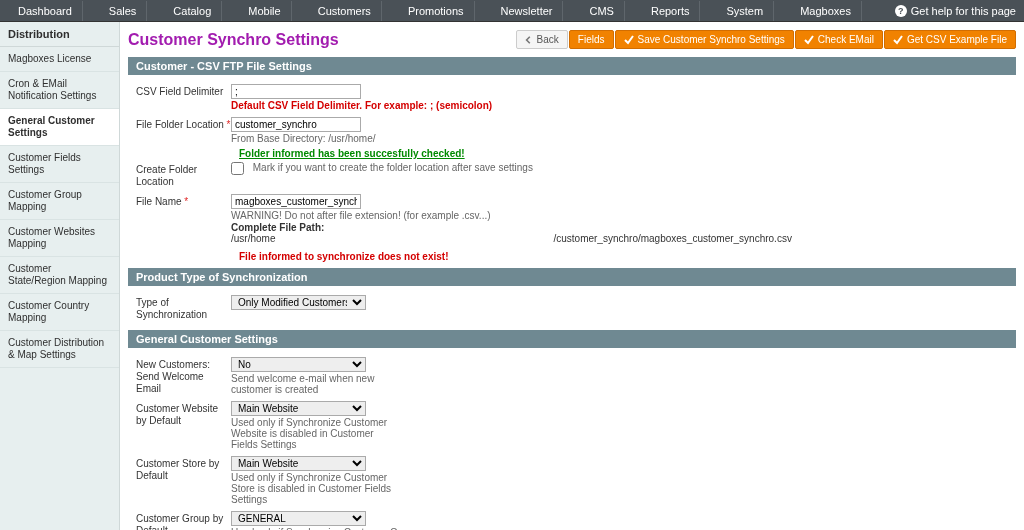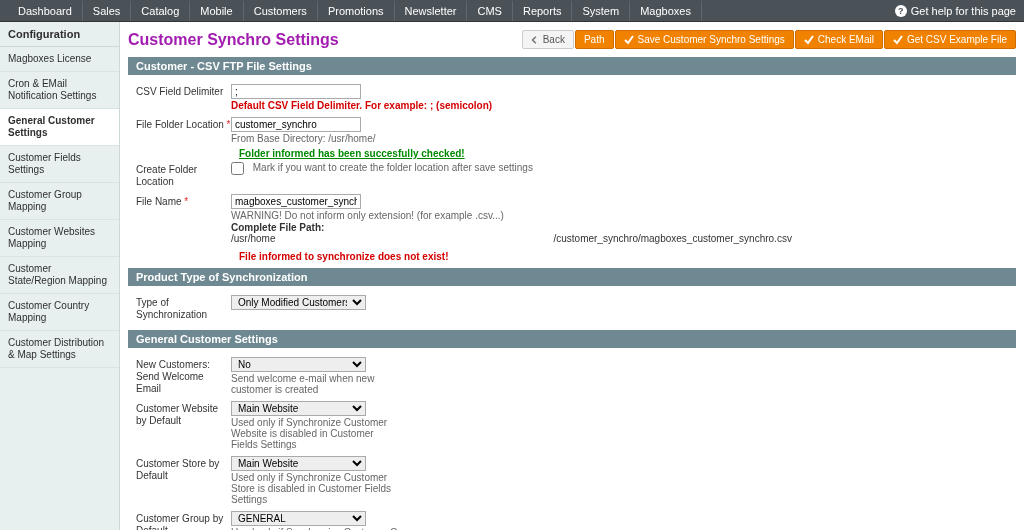--- a/index.html
+++ b/index.html
@@ -1,19 +1,19 @@
 <!DOCTYPE html>
 <html><head>
 <meta charset="utf-8">
 <style>
   * { box-sizing: border-box; margin: 0; padding: 0; }
   body { font-family: Arial, Helvetica, sans-serif; font-size: 11px; color: #2f2f2f; background: #fff; width: 1024px; }
   
   .topnav { background: #4a5157; color: #fff; height: 22px; display: flex; align-items: center; padding: 0 8px; border-bottom: 1px solid #333; }
-  .topnav .menu { display: flex; gap: 0; text-align: center; }
+  .topnav .menu { display: flex; gap: 16px; text-align: center; }
   .topnav .menu-item { padding: 4px 10px; font-size: 11px; cursor: pointer; border-right: 1px solid #5f666c; }
   .topnav .spacer { flex: 1; }
   .topnav .help { display: flex; align-items: center; gap: 4px; font-size: 11px; cursor: pointer; }
   .topnav .help-icon { width: 12px; height: 12px; background: #fff; border-radius: 50%; display: inline-flex; align-items: center; justify-content: center; color: #4a5157; font-weight: bold; font-size: 9px; }
   
   .page { display: flex; }
   .sidebar { width: 120px; background: #e7efef; border-right: 1px solid #cfd8d8; }
   .sidebar h3 { font-size: 11px; font-weight: bold; padding: 6px 8px; background: #e7efef; border-bottom: 1px solid #cfd8d8; }
   .sidebar .sb-item { padding: 6px 8px; font-size: 10px; color: #2f2f2f; border-bottom: 1px solid #d9e3e3; cursor: pointer; line-height: 1.2; }
   .sidebar .sb-item.active { font-weight: bold; background: #fff; }
@@ -64,21 +64,21 @@
   </div>
   <div class="spacer"></div>
   <div class="help">
     <span class="help-icon">?</span>
     <span>Get help for this page</span>
   </div>
 </div>
 
 <div class="page">
   <div class="sidebar">
-    <h3>Configuration</h3>
+    <h3>Distribution</h3>
     <div class="sb-item">Magboxes License</div>
     <div class="sb-item">Cron &amp; EMail Notification Settings</div>
     <div class="sb-item active">General Customer Settings</div>
     <div class="sb-item">Customer Fields Settings</div>
     <div class="sb-item">Customer Group Mapping</div>
     <div class="sb-item">Customer Websites Mapping</div>
     <div class="sb-item">Customer State/Region Mapping</div>
     <div class="sb-item">Customer Country Mapping</div>
     <div class="sb-item">Customer Distribution &amp; Map Settings</div>
   </div>
@@ -86,21 +86,21 @@
   <div class="main">
     <div class="main-header">
       <span class="title">Customer Synchro Settings</span>
       <div class="spacer"></div>
       <span class="btn btn-grey">
         <svg viewBox="0 0 10 10" width="8" height="8">
             <path d="M6 1 2 5l4 4" fill="none" stroke="#777" stroke-width="2"></path>
           </svg>
         <span>Back</span>
       </span>
-      <span class="btn btn-orange">Path</span>
+      <span class="btn btn-orange">Fields</span>
       <span class="btn btn-orange">
         <svg viewBox="0 0 10 10">
             <path d="M1 5l3 3 5-7" fill="none" stroke="#fff" stroke-width="2"></path>
           </svg>
         <span>Save Customer Synchro Settings</span>
       </span>
       <span class="btn btn-orange">
         <svg viewBox="0 0 10 10">
             <path d="M1 5l3 3 5-7" fill="none" stroke="#fff" stroke-width="2"></path>
           </svg>
@@ -135,21 +135,21 @@
         <div class="label">Create Folder Location</div>
         <div class="field">
           <input type="checkbox" style="">
           <span class="note" style="display:inline">Mark if you want to create the folder location after save settings</span>
         </div>
       </div>
       <div class="row">
         <div class="label"><span>File Name</span> <span class="req">*</span></div>
         <div class="field">
           <input type="text" value="magboxes_customer_synchro" style="">
-          <div class="note">WARNING! Do not inform only extension! (for example .csv...)</div>
+          <div class="note">WARNING! Do not after file extension! (for example .csv...)</div>
           <div class="note note-bold">Complete File Path:</div>
           <div class="path-line">
             <span>/usr/home</span>
               <span class="gap"></span>
               <span>/customer_synchro/magboxes_customer_synchro.csv</span>
           </div>
         </div>
       </div>
       <div class="note note-red indent-note" style="margin-top:4px">File informed to synchronize does not exist!</div>
     </div>

